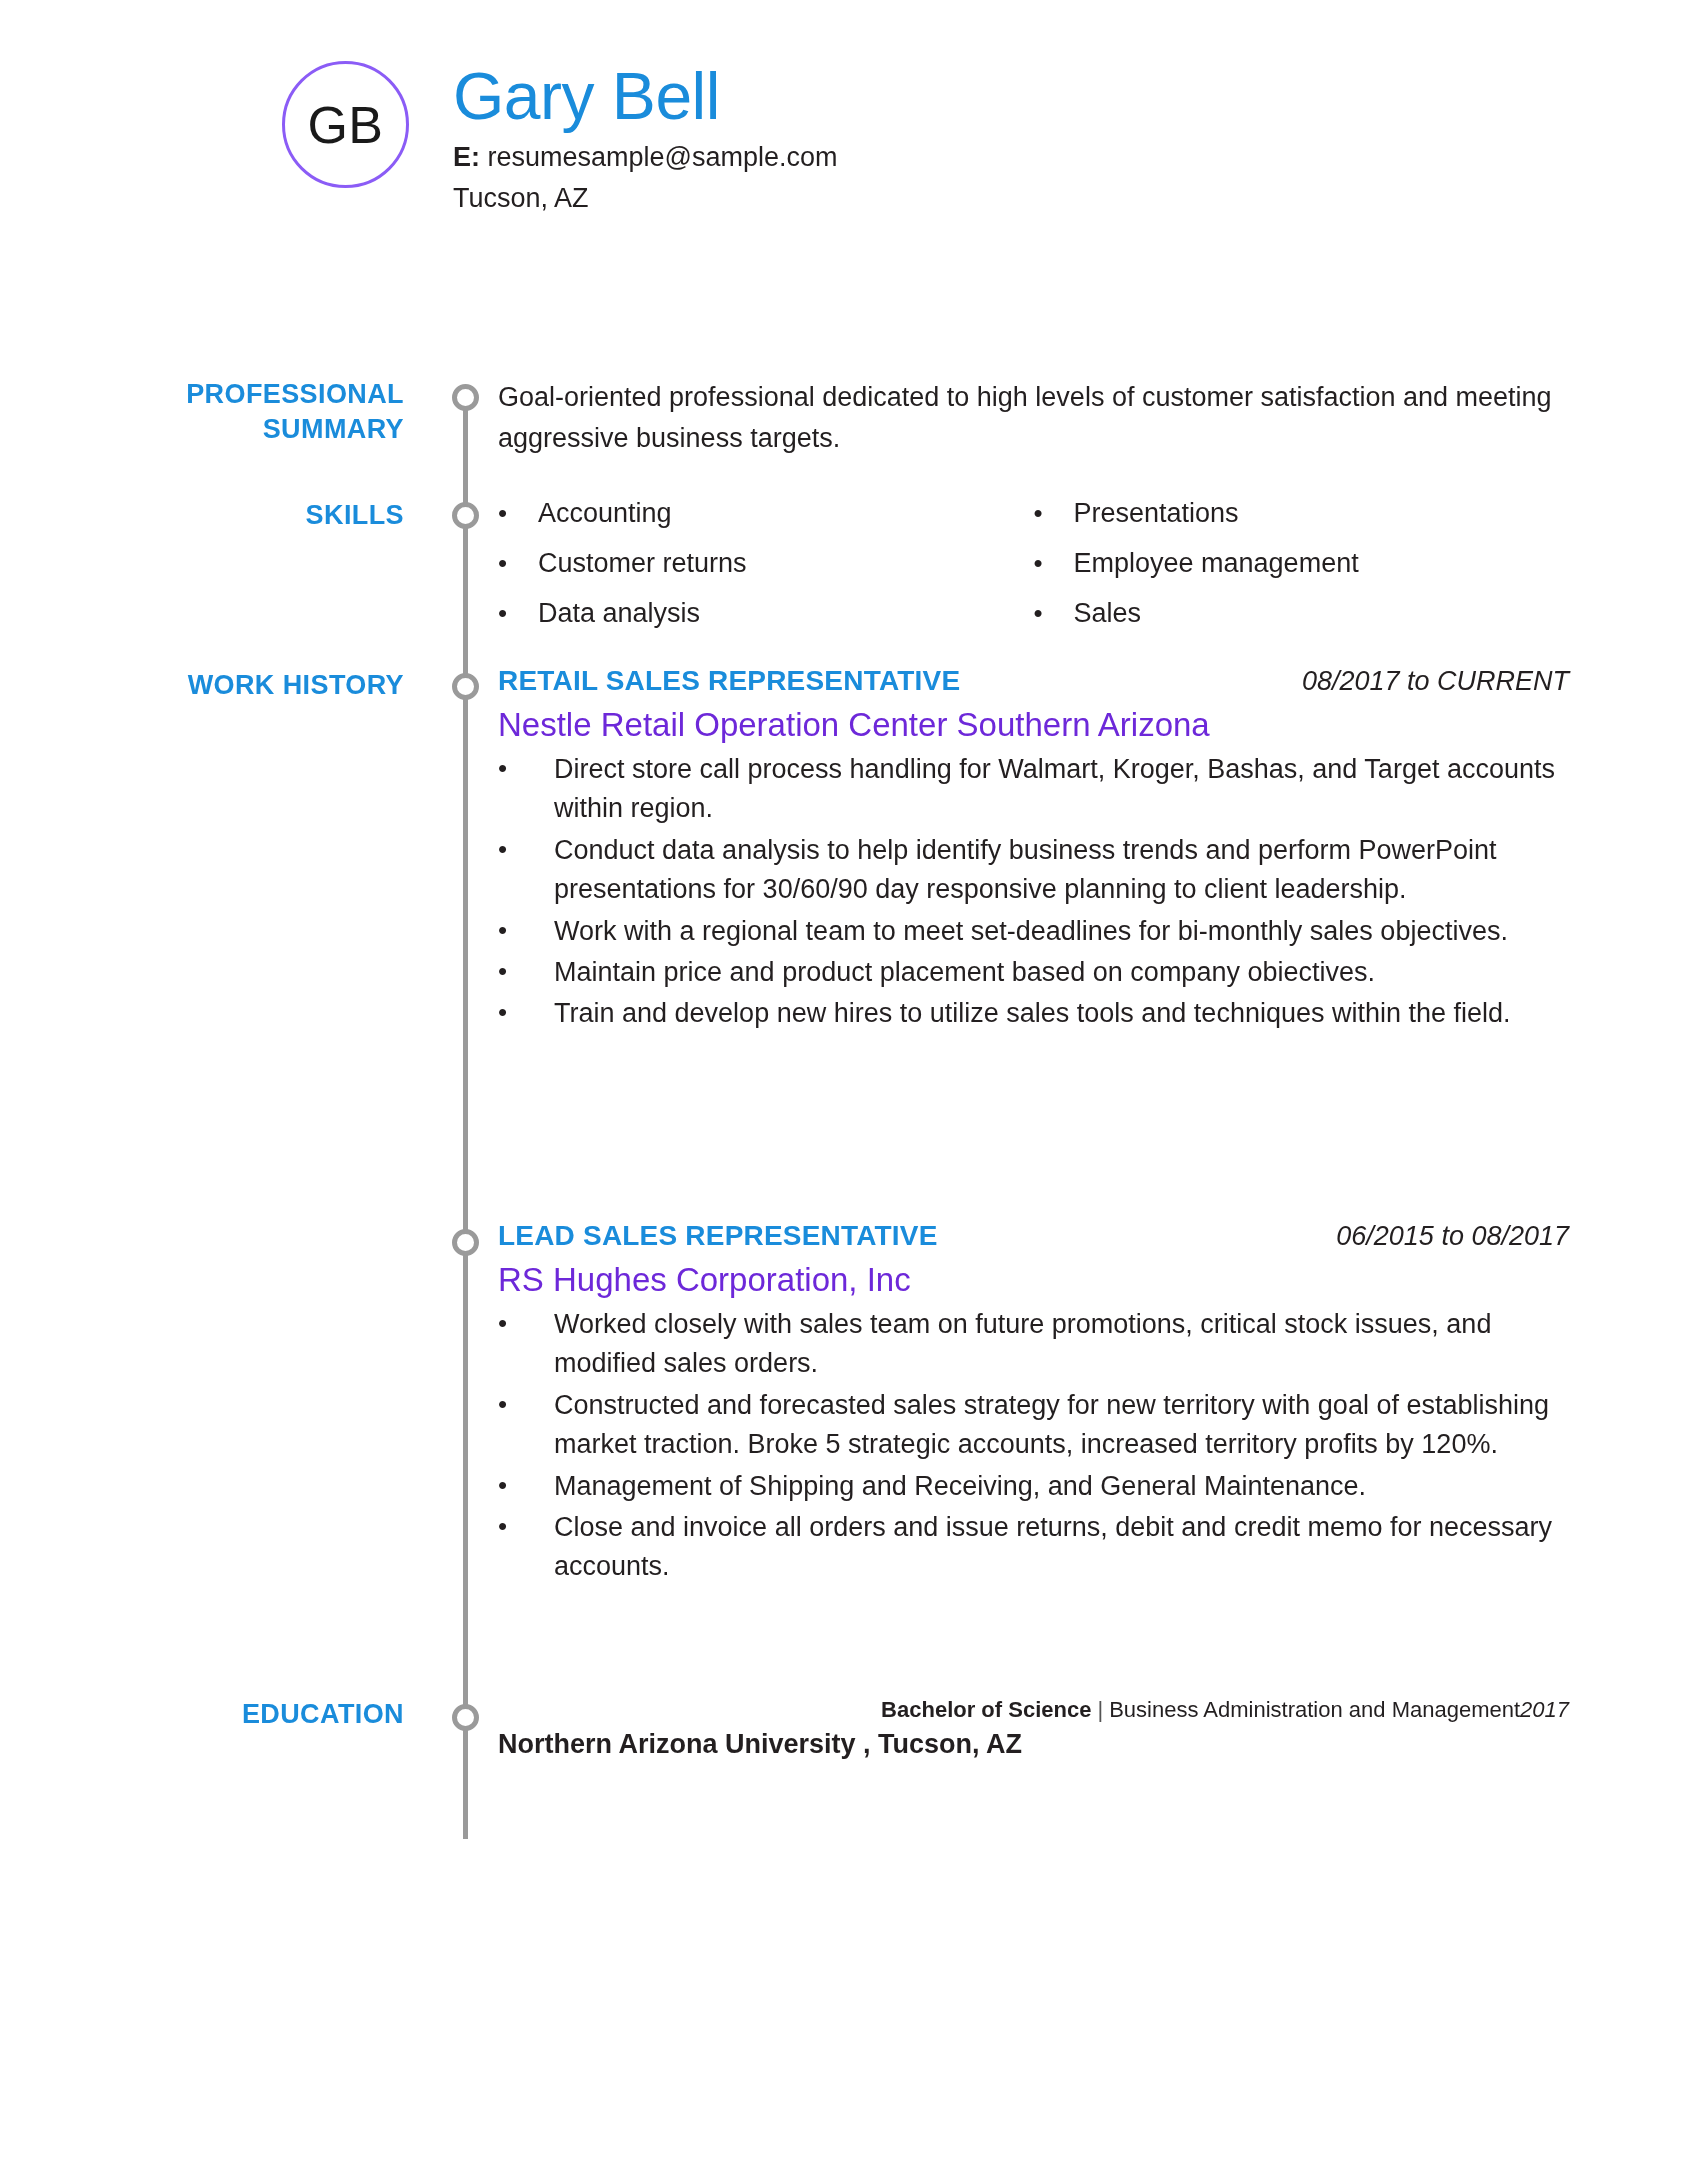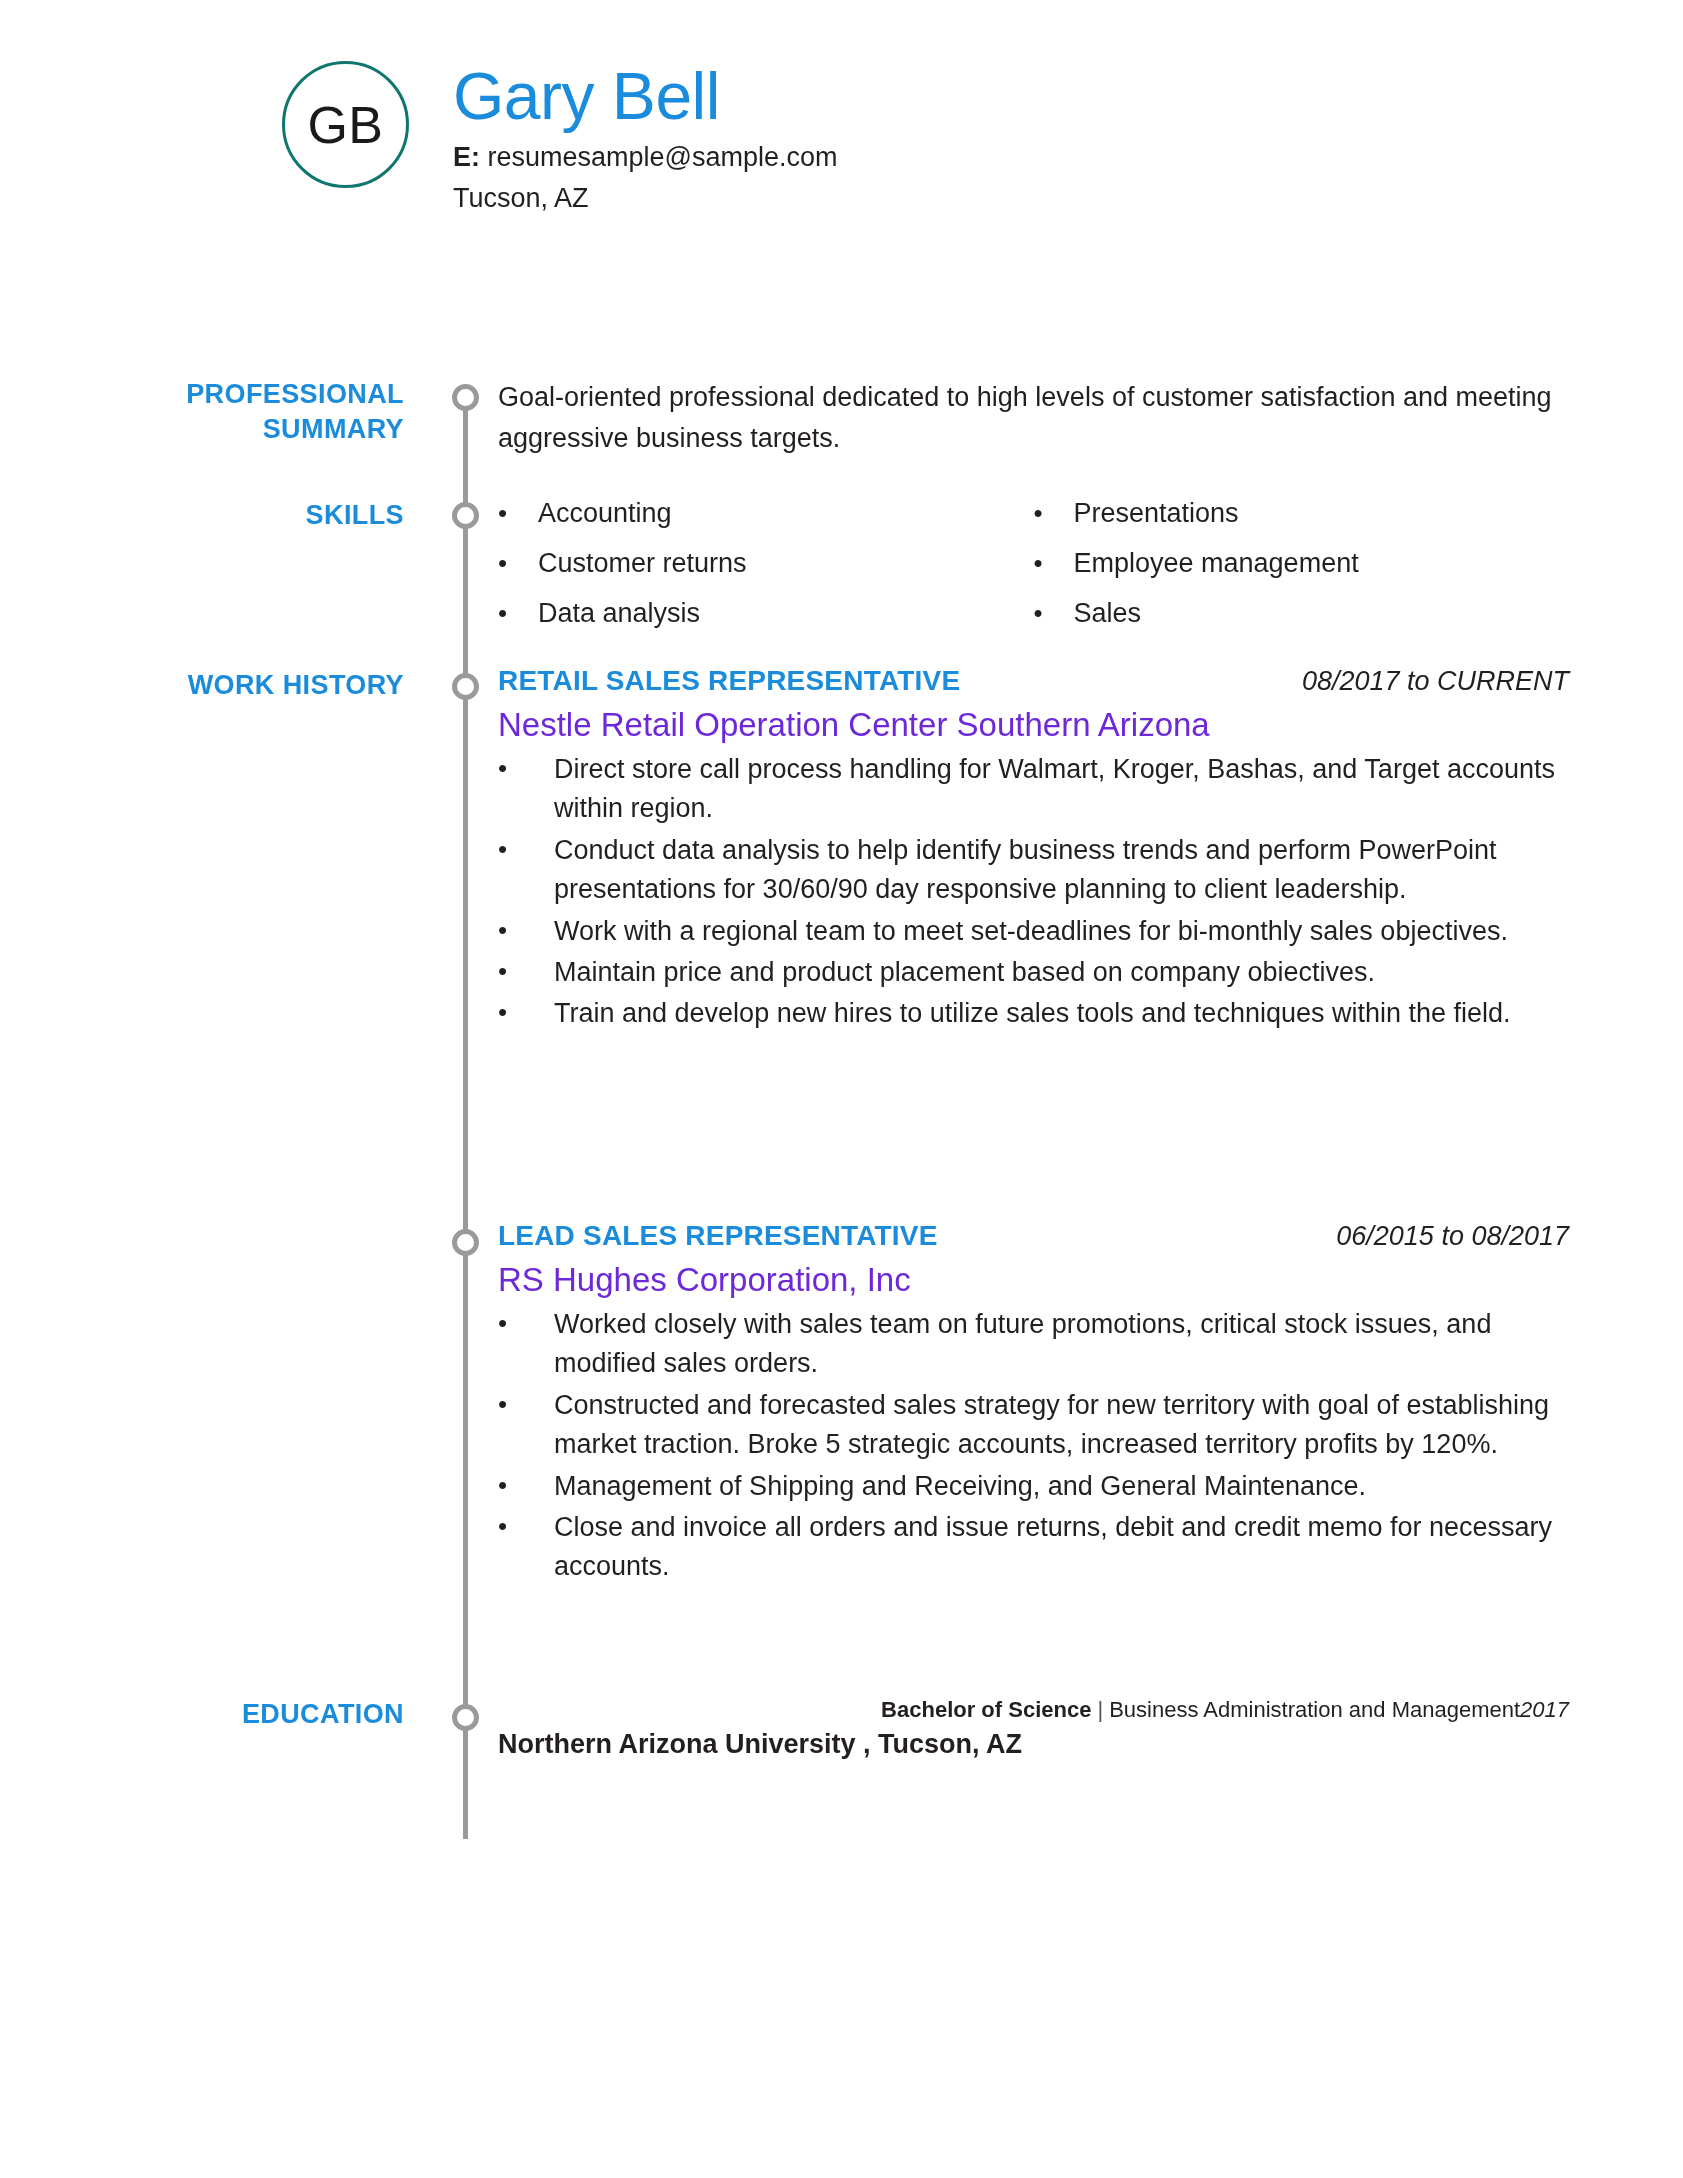--- a/index.html
+++ b/index.html
@@ -27,21 +27,21 @@
   .header {
     position: absolute;
     left: 282px;
     top: 61px;
     display: flex;
     align-items: flex-start;
   }
   .avatar {
     width: 127px;
     height: 127px;
-    border: 3px solid #0f766e;
+    border: 3px solid #8b5cf6;
     border-radius: 50%;
     display: flex;
     align-items: center;
     justify-content: center;
     flex: 0 0 auto;
     box-sizing: border-box;
   }
   .avatar-initials {
     font-size: 52px;
     letter-spacing: 0.5px;

